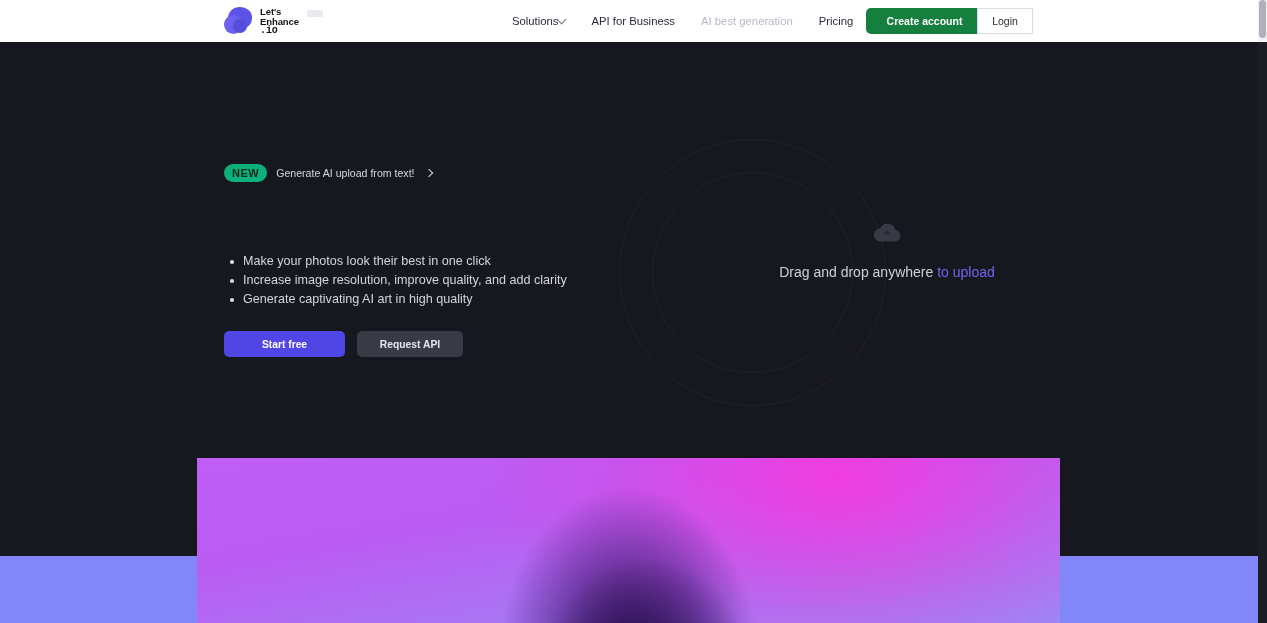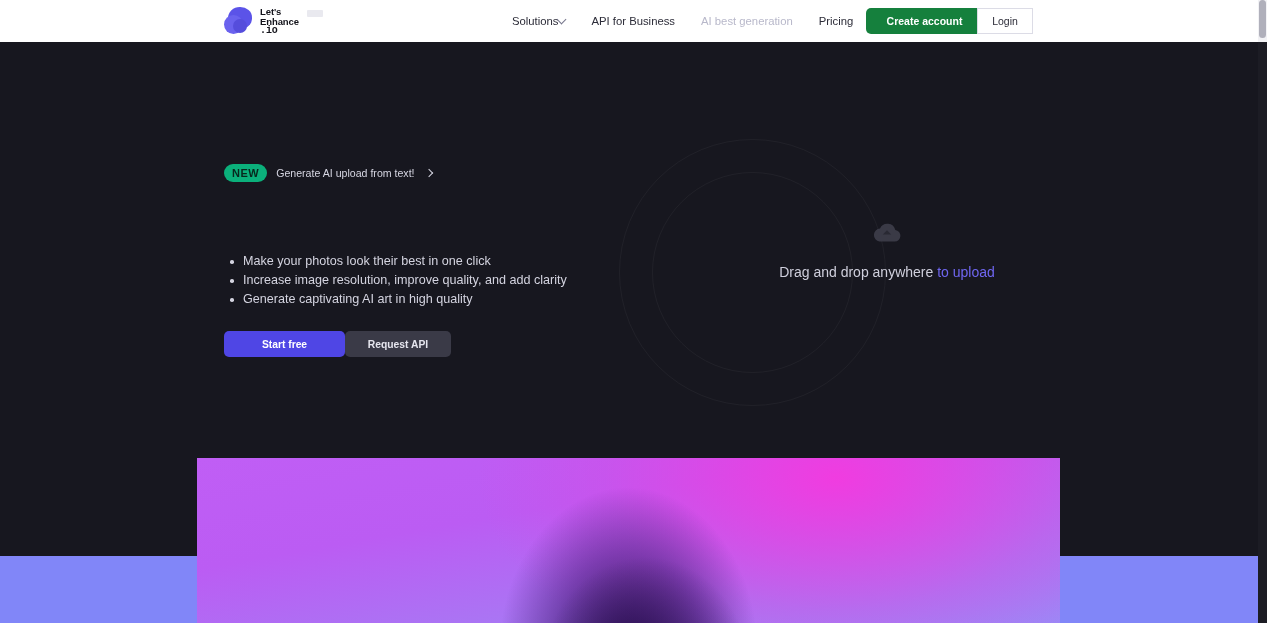--- a/index.html
+++ b/index.html
@@ -189,21 +189,21 @@
   #bullets li::before {
     content:"";
     position:absolute; left:1px; top:8px;
     width:3.5px; height:3.5px;
     border-radius:50%;
     background:#d4d4e0;
   }
 
   #cta-row {
     position:absolute; left:224px; top:289px;
-    display:flex; gap:0;
+    display:flex; gap:12px;
   }
   #btn-start {
     width:121px; height:26px;
     background:#4f46e5;
     color:#ffffff;
     border:none;
     border-radius:5px;
     font-size:10.3px; font-weight:bold;
     cursor:pointer;
     font-family:"Liberation Sans", sans-serif;

